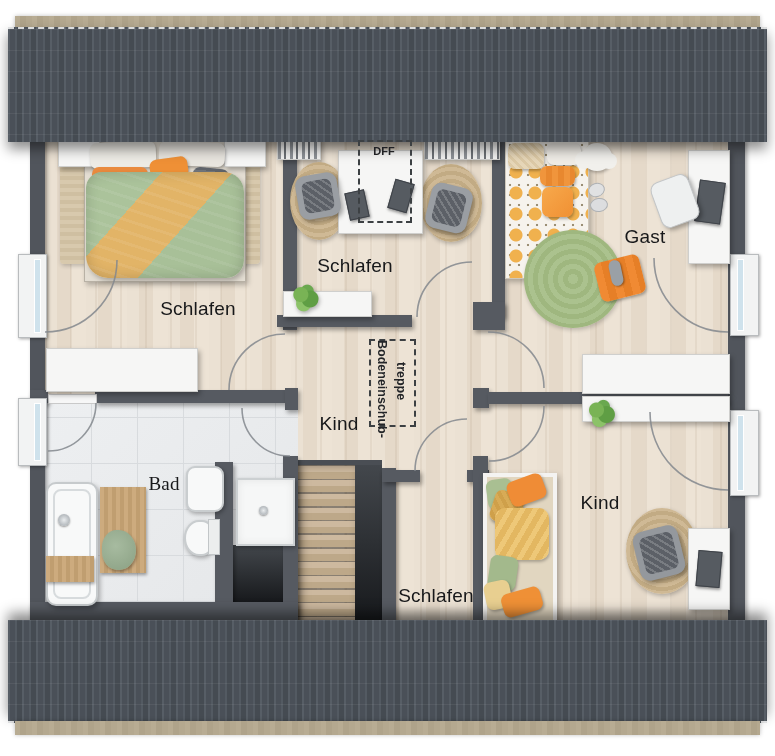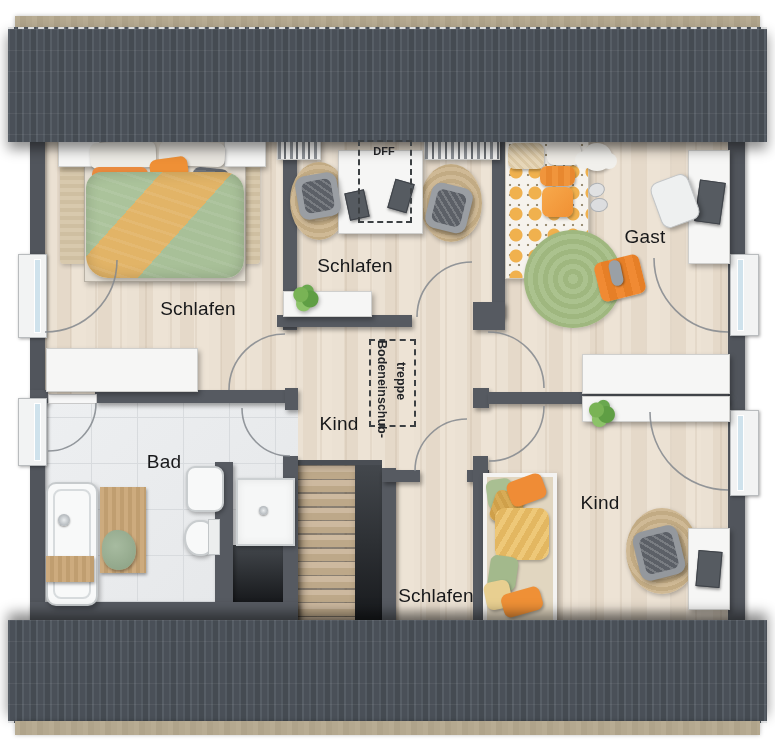--- a/index.html
+++ b/index.html
@@ -228,17 +228,17 @@
   <div class="abs dashed-box" style="left:369px;top:339px;width:43px;height:84px;"></div>
   <div class="vtext" style="left:372px;top:340px;height:82px;">
     <div>Bodeneinschub-</div>
     <div>treppe</div>
   </div>
 
   <span class="room-label" style="left:198px;top:309px;">Schlafen</span>
   <span class="room-label" style="left:355px;top:266px;">Schlafen</span>
   <span class="room-label" style="left:645px;top:237px;">Gast</span>
   <span class="room-label" style="left:339px;top:424px;">Kind</span>
-  <span class="room-label" style="left:164px;top:462px;">Bad</span>
+  <span class="room-label" style="left:164px;top:484px;font-family:Liberation Serif, serif;">Bad</span>
   <span class="room-label" style="left:436px;top:596px;">Schlafen</span>
   <span class="room-label" style="left:600px;top:503px;">Kind</span>
 
 </div>
 
 </body></html>

